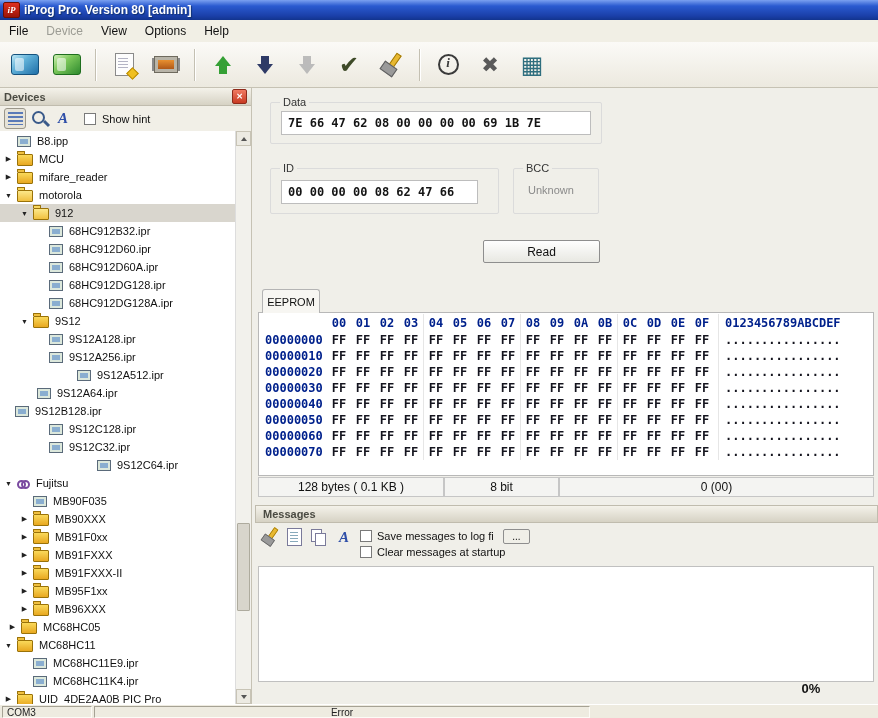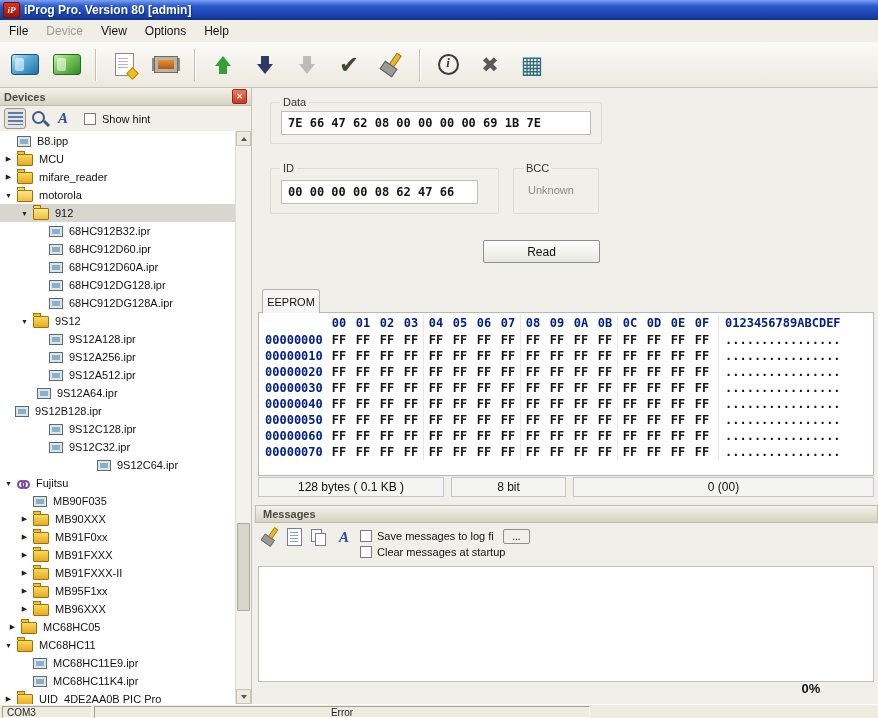--- a/index.html
+++ b/index.html
@@ -159,21 +159,21 @@
     overflow:hidden;padding-top:1px;z-index:1}
   .hexrow{display:flex;height:16px;line-height:16px}
   .hexrow.header{height:18px;line-height:18px}
   .acell{width:68px;padding-left:6px;flex:none;color:#00218C;box-sizing:border-box}
   .bcell{width:24px;text-align:center;flex:none;color:#14141E}
   .bcell.grp{border-left:1px solid #E6E6E6}
   .hexrow.header .bcell{color:#00218C}
   .ascii{width:128px;margin-left:4px;padding-left:6px;border-left:1px solid #E6E6E6;flex:none;color:#14141E}
   .hexrow.header .ascii{color:#00218C}
 
-  #hex-statusbar{position:absolute;left:258px;top:477px;width:616px;height:20px;display:flex;gap:7px;font-size:12px}
+  #hex-statusbar{position:absolute;left:258px;top:477px;width:616px;height:20px;display:flex;gap:0;font-size:12px}
   .scell{border:1px solid #C6C6C6;background:#F4F4F2;display:flex;align-items:center;justify-content:center;
     box-sizing:border-box;color:#111}
   .scell.s0{width:186px}.scell.s1{width:115px}.scell.s2{flex:1}
 
   
   #messages-header{position:absolute;left:255px;top:505px;width:623px;height:16px;
     background:linear-gradient(#F4F2EA,#D6D2C4);border:1px solid #C0BCAE;box-sizing:border-box;
     display:flex;align-items:center;padding:8px 7px;font-size:11px;font-weight:bold;color:#4A4A42}
   #messages-toolbar-icons{position:absolute;left:258px;top:526px;display:flex;gap:3px}
   #messages-toolbar-icons .tbtn{width:22px;height:22px}
@@ -334,21 +334,21 @@
         <div class="trow" style="padding-left: 34px;">
           <span class="texp"></span>
           <span class="ticon chip"></span>
           <span class="tlabel">9S12A128.ipr</span>
         </div>
         <div class="trow" style="padding-left: 34px;">
           <span class="texp"></span>
           <span class="ticon chip"></span>
           <span class="tlabel">9S12A256.ipr</span>
         </div>
-        <div class="trow" style="padding-left: 34px;">
+        <div class="trow" style="padding-left: 34px; margin-left: 28px;">
           <span class="texp"></span>
           <span class="ticon chip"></span>
           <span class="tlabel">9S12A512.ipr</span>
         </div>
         <div class="trow" style="padding-left: 22px;">
           <span class="texp"></span>
           <span class="ticon chip"></span>
           <span class="tlabel">9S12A64.ipr</span>
         </div>
         <div class="trow" style="">

